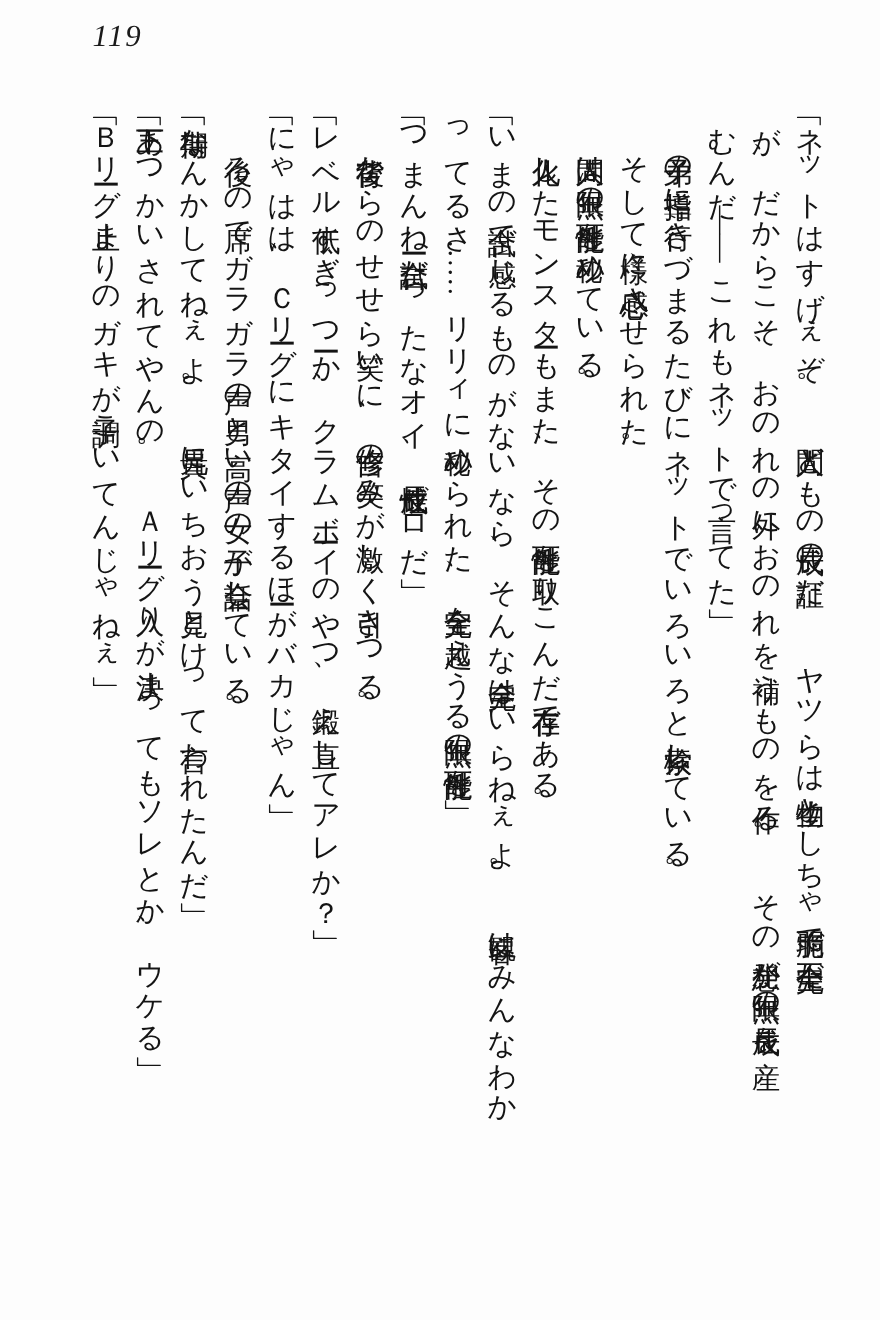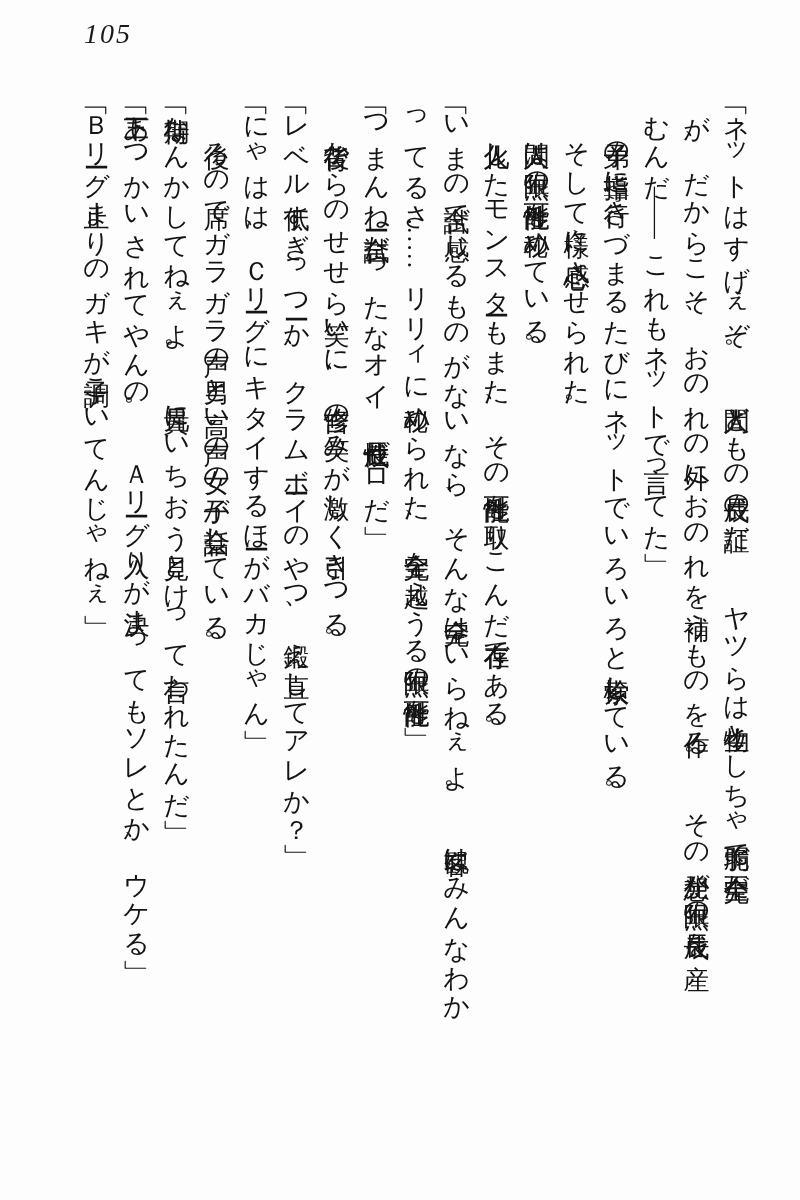--- a/index.html
+++ b/index.html
@@ -40,18 +40,18 @@
     margin: 0;
     padding: 0;
   }
   .para.indent {
     text-indent: 26px;
   }
 </style>
 </head>
 <body>
 
-<div class="page-number">105</div>
+<div class="page-number">119</div>
 
 <div class="book-text"><p class="para">「ネットはすげぇぞ。　人間どもの成長の証だ。　ヤツらは生物としちゃ脆弱で不完全だ
 が、だからこそ、おのれの外におのれを補うものを作る。　その発想が無限の成長を産
 むんだ――これもネットで言ってた」</p><p class="para indent">弟子の指導に行きづまるたびにネットでいろいろと検索している。</p><p class="para indent">そして様々に感心させられた。</p><p class="para indent">人間は無限の可能性を秘めている。</p><p class="para indent">人化したモンスターもまた、その可能性を取りこんだ存在である。</p><p class="para">「いまの試合で感じるものがないなら、そんな完全はいらねぇよ。　観客はみんなわか
 ってるさ……リリィに秘められた、完全を越えうる無限の可能性を」</p><p class="para">「つまんねー試合だったなオイ、成長性ゼロだ」</p><p class="para indent">背後からのせせら笑いに、修吉の笑みが激しく引きつる。</p><p class="para">「レベル低すぎっつーか、クラムボーイのやつ、鍛え直してアレか？」</p><p class="para">「にゃはは、Ｃリーグにキタイするほーがバカじゃん」</p><p class="para indent">後ろの席でガラガラ声の男と高い声の女の子が会話している。</p><p class="para">「期待なんかしてねぇよ。　兄貴にいちおう見とけって言われたんだ」</p><p class="para">「三下あつかいされてやんの。　Ａリーグ入りが決まってもソレとか、ウケる」</p><p class="para">「Ｂリーグ止まりのガキが調子こいてんじゃねぇ」</p></div>
 
 </body></html>

